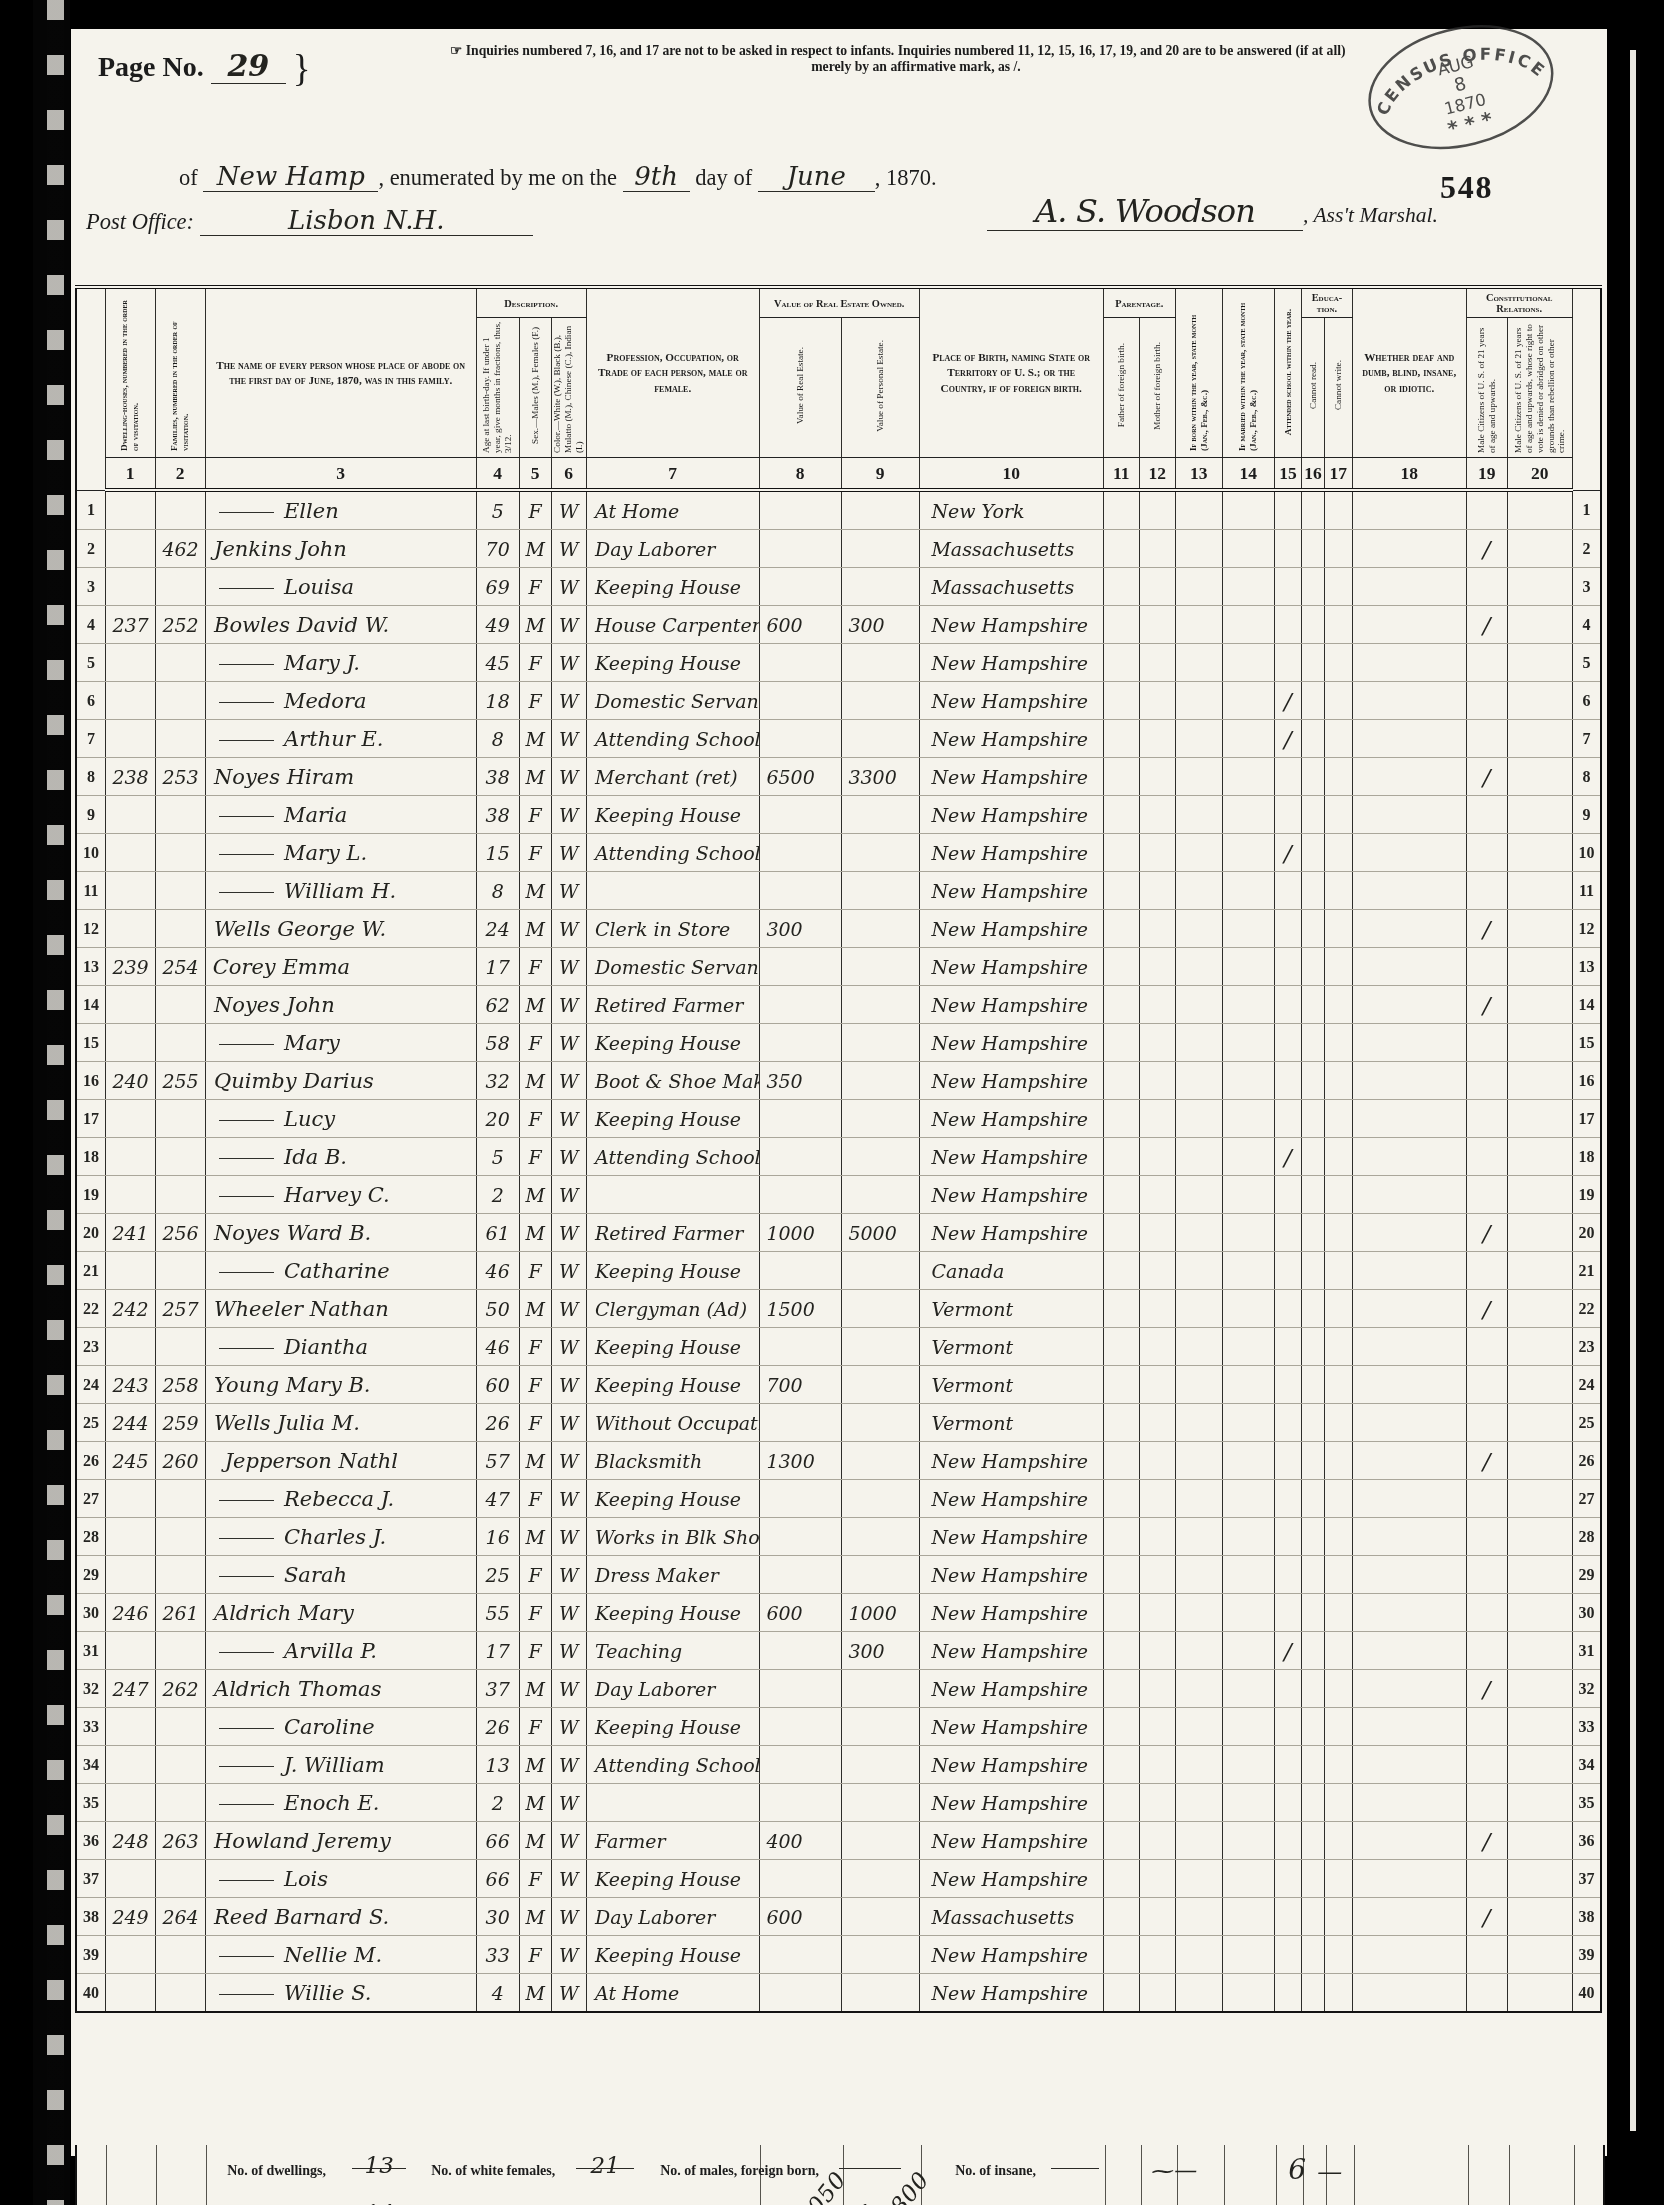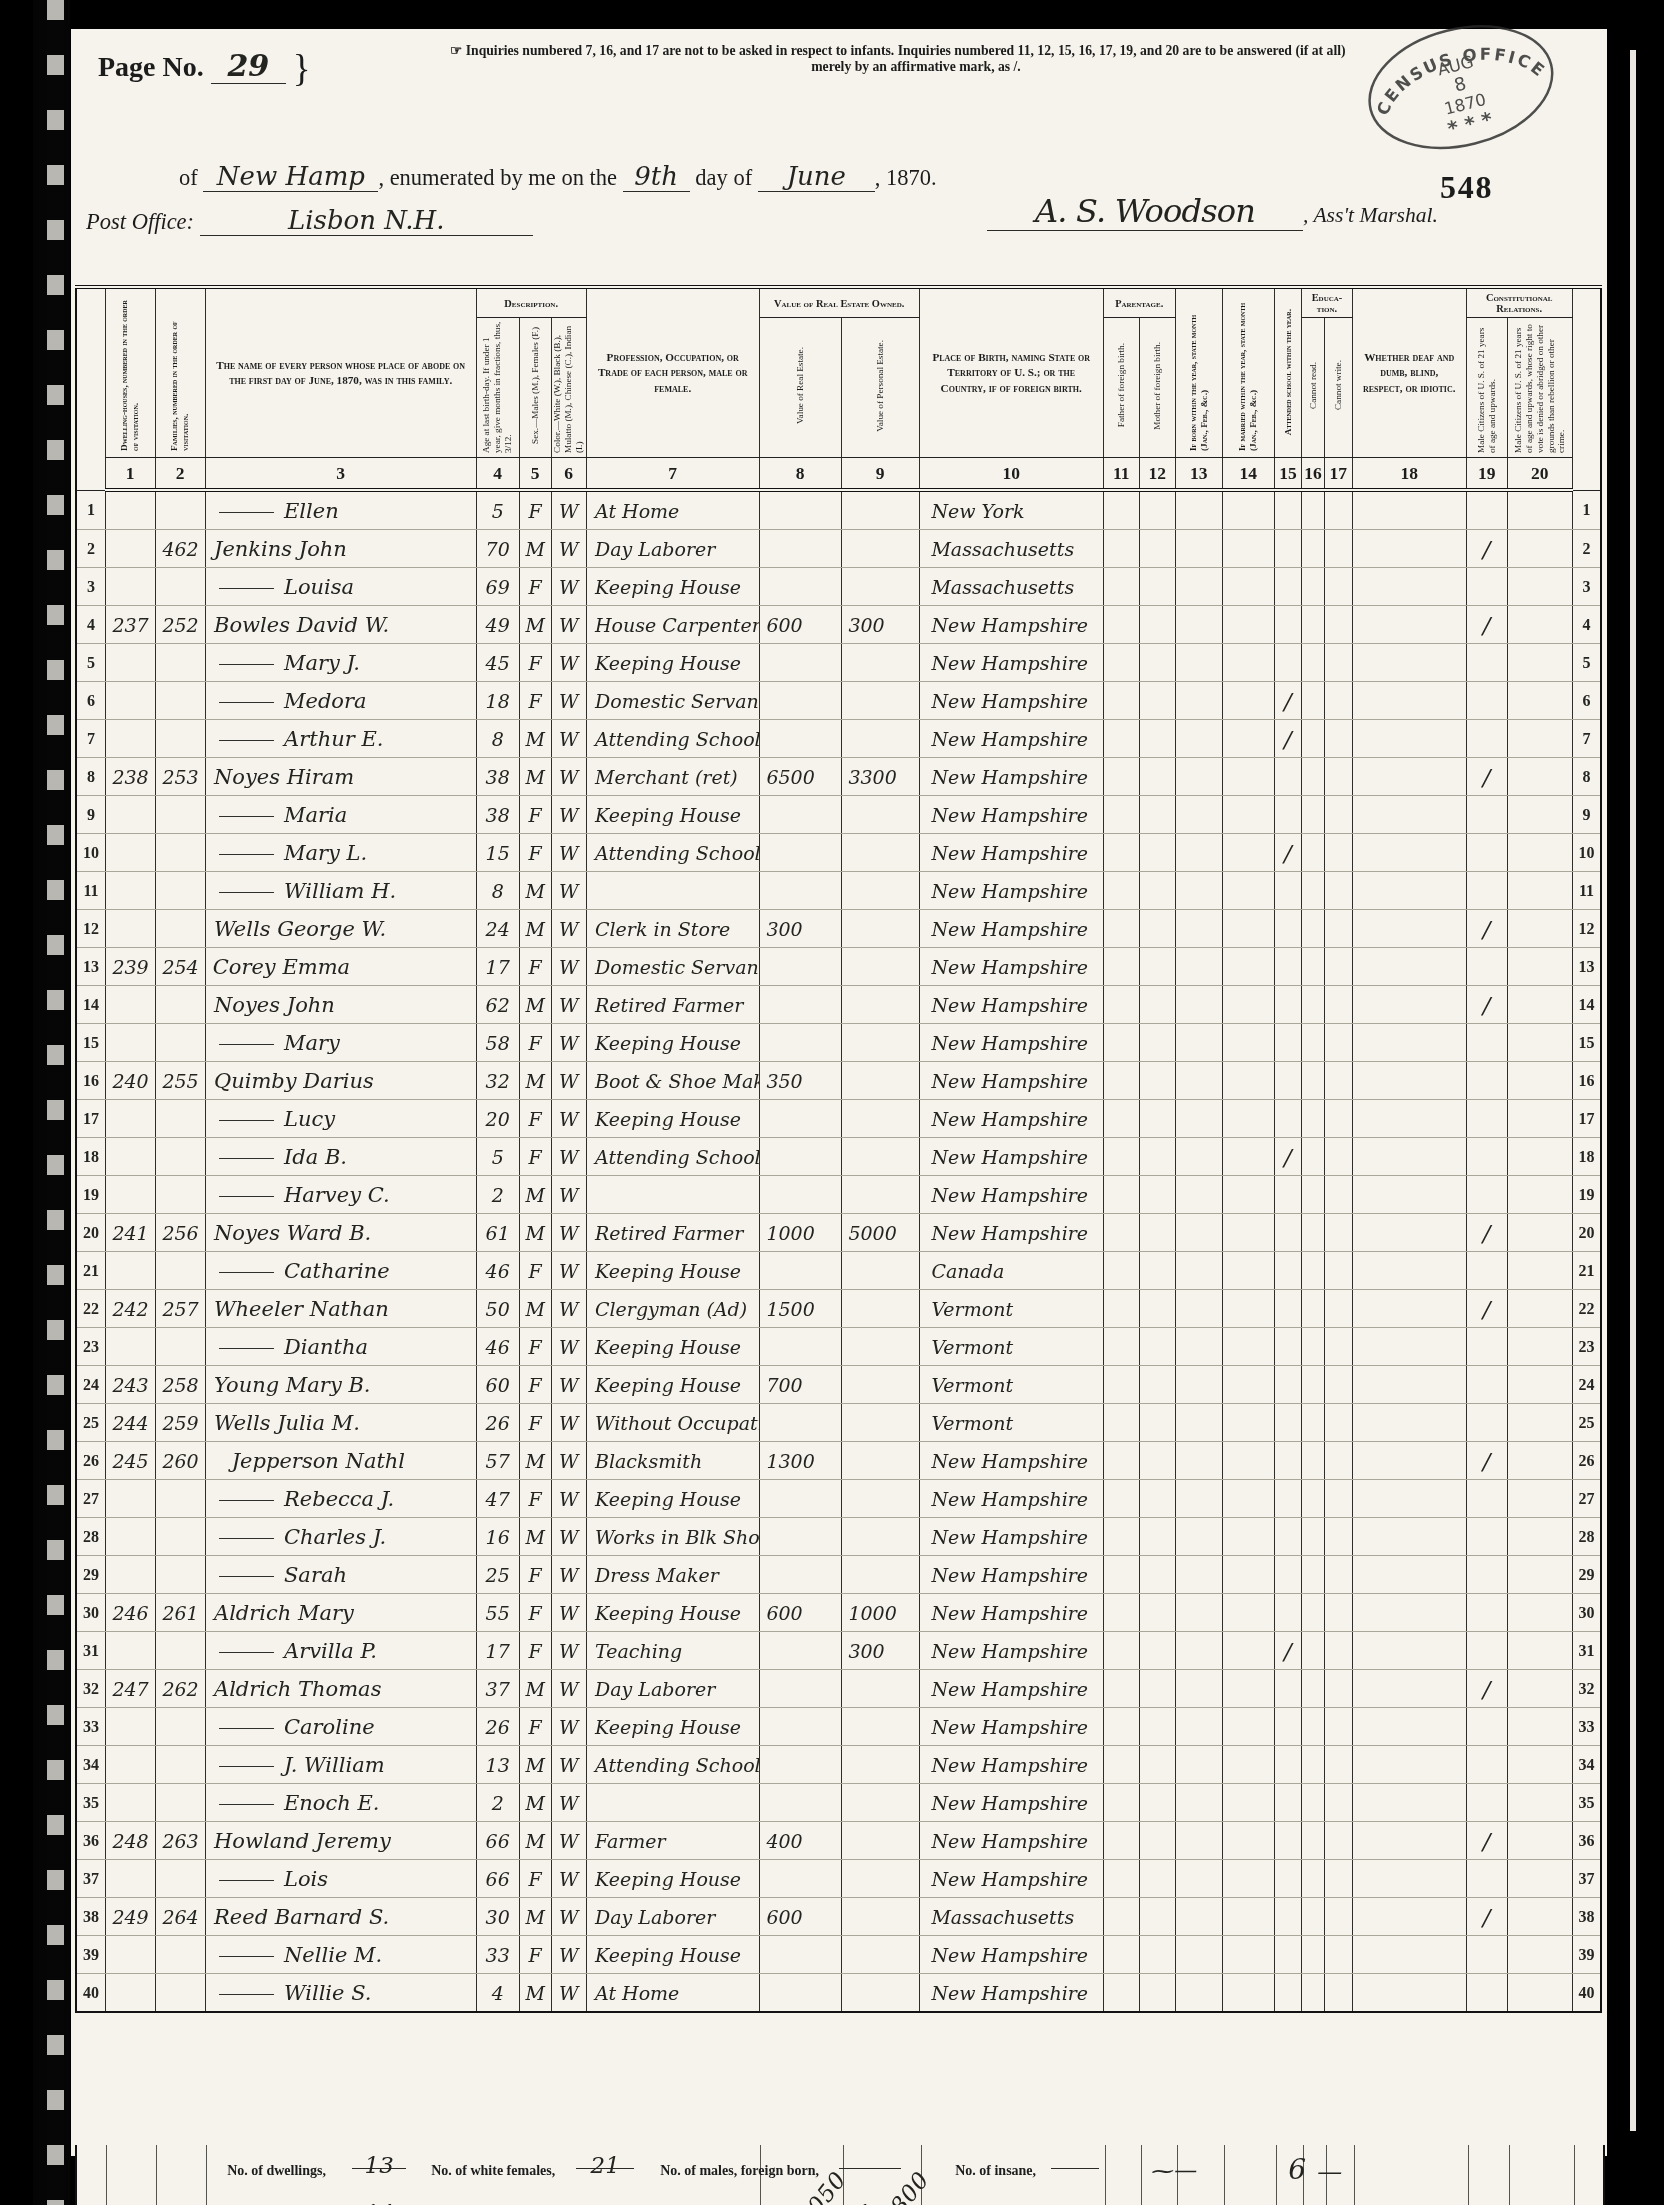--- a/index.html
+++ b/index.html
@@ -168,21 +168,21 @@
           <th colspan="2">Value of Real Estate Owned.</th>
           <th rowspan="2">
               <span class="hhead">Place of Birth, naming State or Territory of U. S.; or the Country, if of foreign birth.</span>
             </th>
           <th colspan="2">Parentage.</th>
           <th rowspan="2"><span class="vt">If born within the year, state month (Jan., Feb., &amp;c.)</span></th>
           <th rowspan="2"><span class="vt">If married within the year, state month (Jan., Feb., &amp;c.)</span></th>
           <th rowspan="2"><span class="vt">Attended school within the year.</span></th>
           <th colspan="2">Educa-tion.</th>
           <th rowspan="2">
-              <span class="hhead">Whether deaf and dumb, blind, respect, or idiotic.</span>
+              <span class="hhead">Whether deaf and dumb, blind, insane, or idiotic.</span>
             </th>
           <th colspan="2">Constitutional Relations.</th>
           <th class="gut" rowspan="3"></th>
         </tr>
         <tr class="heads">
           <th><span class="vt">Age at last birth-day. If under 1 year, give months in fractions, thus, 3/12.</span></th>
           <th><span class="vt">Sex.—Males (M.), Females (F.)</span></th>
           <th><span class="vt">Color.—White (W.), Black (B.), Mulatto (M.), Chinese (C.), Indian (I.)</span></th>
           <th><span class="vt">Value of Real Estate.</span></th>
           <th><span class="vt">Value of Personal Estate.</span></th>
@@ -814,21 +814,21 @@
             <td></td>
             <td></td>
             <td class="hwc mkc"></td>
             <td></td>
             <td class="gut">25</td>
           </tr>
           <tr>
             <td class="gut">26</td>
             <td class="hwc valc">245</td>
             <td class="hwc valc">260</td>
-            <td class="hwc namec" style="padding-left: 26px;"><span class="nm">Jepperson Nathl</span></td>
+            <td class="hwc namec" style="padding-left: 19px;"><span class="nm">Jepperson Nathl</span></td>
             <td class="hwc agec">57</td>
             <td class="hwc sexc">M</td>
             <td class="hwc colc">W</td>
             <td class="hwc occc">Blacksmith</td>
             <td class="hwc valc">1300</td>
             <td class="hwc valc"></td>
             <td class="hwc birc">New Hampshire</td>
             <td></td>
             <td></td>
             <td></td>

